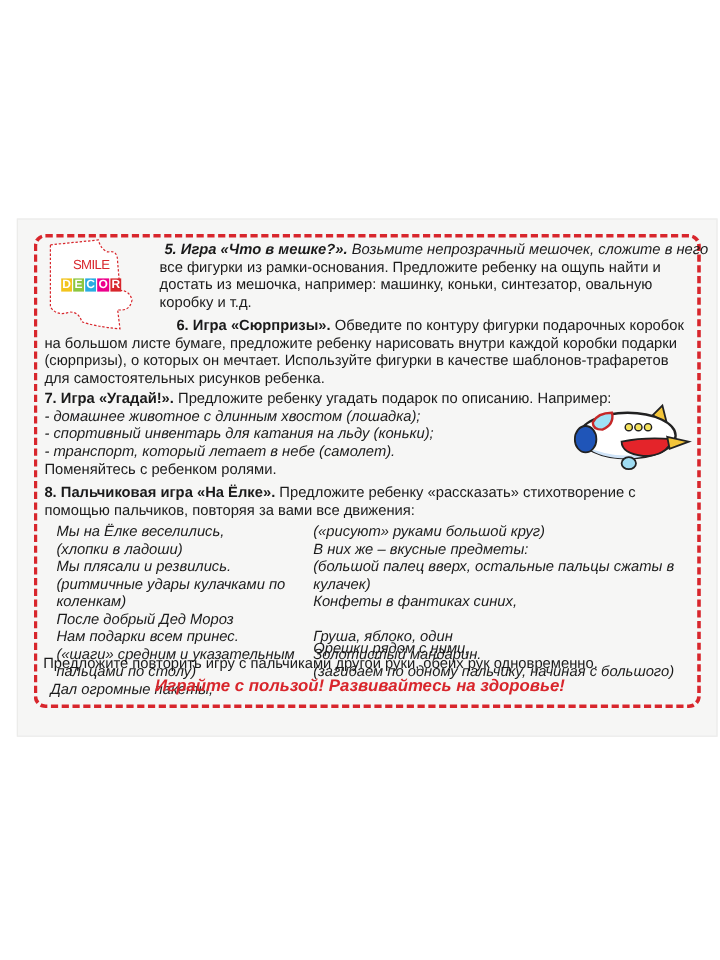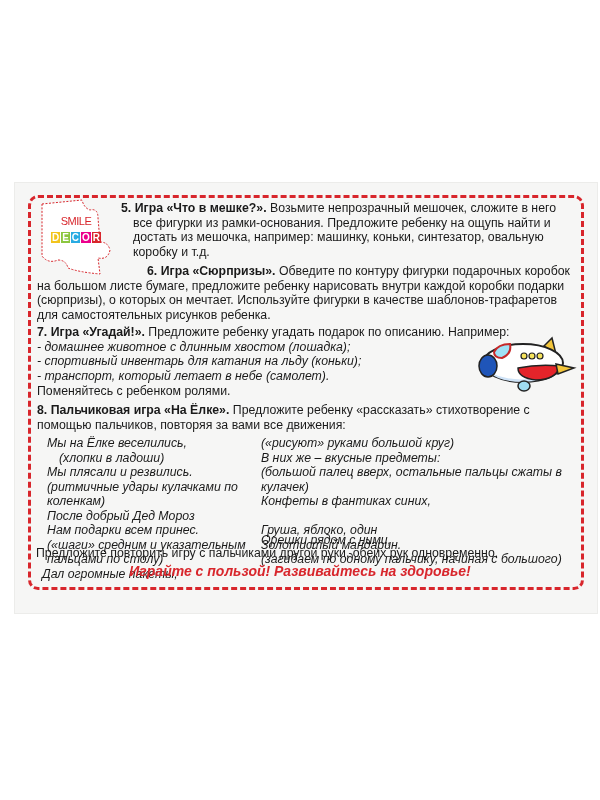--- a/index.html
+++ b/index.html
@@ -53,21 +53,21 @@
   <span class="logo-smile">SMILE</span>
   <span class="logo-decor">
     <span style="background:#f2c41d">D</span>
       <span style="background:#8cc63f">E</span>
       <span style="background:#29abe2">C</span>
       <span style="background:#ec008c">O</span>
       <span style="background:#d8262c">R</span>
   </span>
 </div>
 
-<div class="txt" style="left:121px; top:201px;">
+<div class="txt" style="left:137px; top:201px;font-style:italic;">
   <span class="b">5. Игра «Что в мешке?».</span><span> Возьмите непрозрачный мешочек, сложите в него</span>
 </div>
 <div class="txt" style="left:133px; top:215.5px;">все фигурки из рамки-основания. Предложите ребенку на ощупь найти и</div>
 <div class="txt" style="left:133px; top:230px;text-align:right;">достать из мешочка, например: машинку, коньки, синтезатор, овальную</div>
 <div class="txt" style="left:133px; top:244.5px;">коробку и т.д.</div>
 
 <div class="txt" style="left:147px; top:264px;">
   <span class="b">6. Игра «Сюрпризы».</span><span> Обведите по контуру фигурки подарочных коробок</span>
 </div>
 <div class="txt" style="left:37px; top:278.5px;">на большом листе бумаге, предложите ребенку нарисовать внутри каждой коробки подарки</div>
@@ -95,21 +95,21 @@
   <path d="M78 28 L96 32 L80 38 Z" fill="#f3c53a" stroke="#222" stroke-width="1.5"></path>
   <ellipse cx="46" cy="50" rx="6" ry="5" fill="#9fdcf2" stroke="#222" stroke-width="1.5"></ellipse>
 </svg>
 
 <div class="txt" style="left:37px; top:403px;">
   <span class="b">8. Пальчиковая игра «На Ёлке».</span><span> Предложите ребенку «рассказать» стихотворение с</span>
 </div>
 <div class="txt" style="left:37px; top:417.5px;">помощью пальчиков, повторяя за вами все движения:</div>
 
 <div class="txt i" style="left:47px; top:436px;">Мы на Ёлке веселились,</div>
-<div class="txt i" style="left:47px; top:450.5px;margin-left:12px;">(хлопки в ладоши)</div>
+<div class="txt i" style="left:47px; top:450.5px;">(хлопки в ладоши)</div>
 <div class="txt i" style="left:47px; top:465px;">Мы плясали и резвились.</div>
 <div class="txt i" style="left:47px; top:479.5px;">(ритмичные удары кулачками по</div>
 <div class="txt i" style="left:47px; top:494px;">коленкам)</div>
 <div class="txt i" style="left:47px; top:508.5px;">После добрый Дед Мороз</div>
 <div class="txt i" style="left:47px; top:523px;">Нам подарки всем принес.</div>
 <div class="txt i" style="left:47px; top:537.5px;">(«шаги» средним и указательным</div>
 <div class="txt i" style="left:47px; top:552px;">пальцами по столу)</div>
 <div class="txt i" style="left:42px; top:566.5px;">Дал огромные пакеты,</div>
 
 <div class="txt i" style="left:261px; top:436px;">(«рисуют» руками большой круг)</div>

